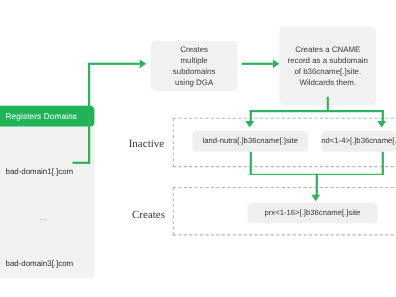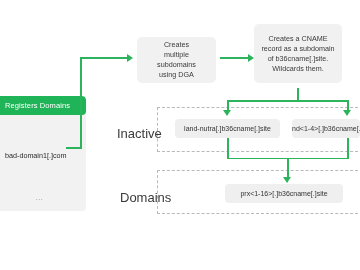--- a/index.html
+++ b/index.html
@@ -50,21 +50,21 @@
     color:#3a3a3a;
     text-align:center;
     display:flex;
     align-items:center;
     justify-content:center;
     box-sizing:border-box;
   }
   .pbox span{display:block;}
 
   #box-dga{left:137px;top:37px;width:79px;height:46px;font-size:7.2px;line-height:10px;padding:0 15px;align-items:center;}
-  #box-cname{left:254px;top:24px;width:88px;height:59px;font-size:7.2px;line-height:10px;padding:0 5px;}
+  #box-cname{left:254px;top:24px;width:88px;height:72px;font-size:7.2px;line-height:10px;padding:0 5px;}
 
   .nbox{
     position:absolute;
     background:#efefef;
     border-radius:4px;
     color:#333333;
     font-size:7px;
     display:flex;align-items:center;justify-content:center;
     white-space:nowrap;
     box-sizing:border-box;
@@ -78,22 +78,23 @@
   .lane{
     position:absolute;
     border:1px dashed #b9b9b9;
     box-sizing:border-box;
   }
   #lane-inactive{left:157px;top:107px;width:206px;height:45px;}
   #lane-active{left:157px;top:170px;width:206px;height:44px;}
 
   .lane-label{
     position:absolute;
-    font-size:13px;
+    font-size:10px;
     color:#3a3a3a;
+    font-family:Liberation Serif, serif;
   }
   #label-inactive{left:117px;top:126px;}
   #label-active{left:120px;top:190px;}
 
   
   .gl{position:absolute;background:#2cb35c;}
   .gl.v{width:1.6px;}
   .gl.h{height:1.6px;}
 
   .arrow{position:absolute;width:0;height:0;}
@@ -136,36 +137,37 @@
 </head>
 <body>
 
 <div id="canvas">
 
   <div class="reg-panel">
     <div class="reg-header">Registers Domains</div>
     <div class="reg-list">
       <div class="reg-item">bad-domain1[.]com</div>
       <div class="reg-item ellipsis">...</div>
+      <div class="reg-item">bad-domain3[.]com</div>
     </div>
   </div>
 
   <div class="pbox" id="box-dga">
     <span>Creates multiple subdomains using DGA</span>
   </div>
 
   <div class="pbox" id="box-cname">
     <span>Creates a CNAME record as a subdomain of b36cname[.]site. Wildcards them.</span>
   </div>
 
   <div class="lane" id="lane-inactive"></div>
   <div class="lane" id="lane-active"></div>
 
   <div class="lane-label" id="label-inactive">Inactive</div>
-  <div class="lane-label" id="label-active">Domains</div>
+  <div class="lane-label" id="label-active">Creates</div>
 
   <div class="nbox" id="node-nutra">
     <span>land-nutra[.]b36cname[.]site</span>
   </div>
 
   <div class="nbox" id="node-land14">
     <span>land&lt;1-4&gt;[.]b36cname[.]site</span>
   </div>
 
   <div class="nbox" id="node-prx">

